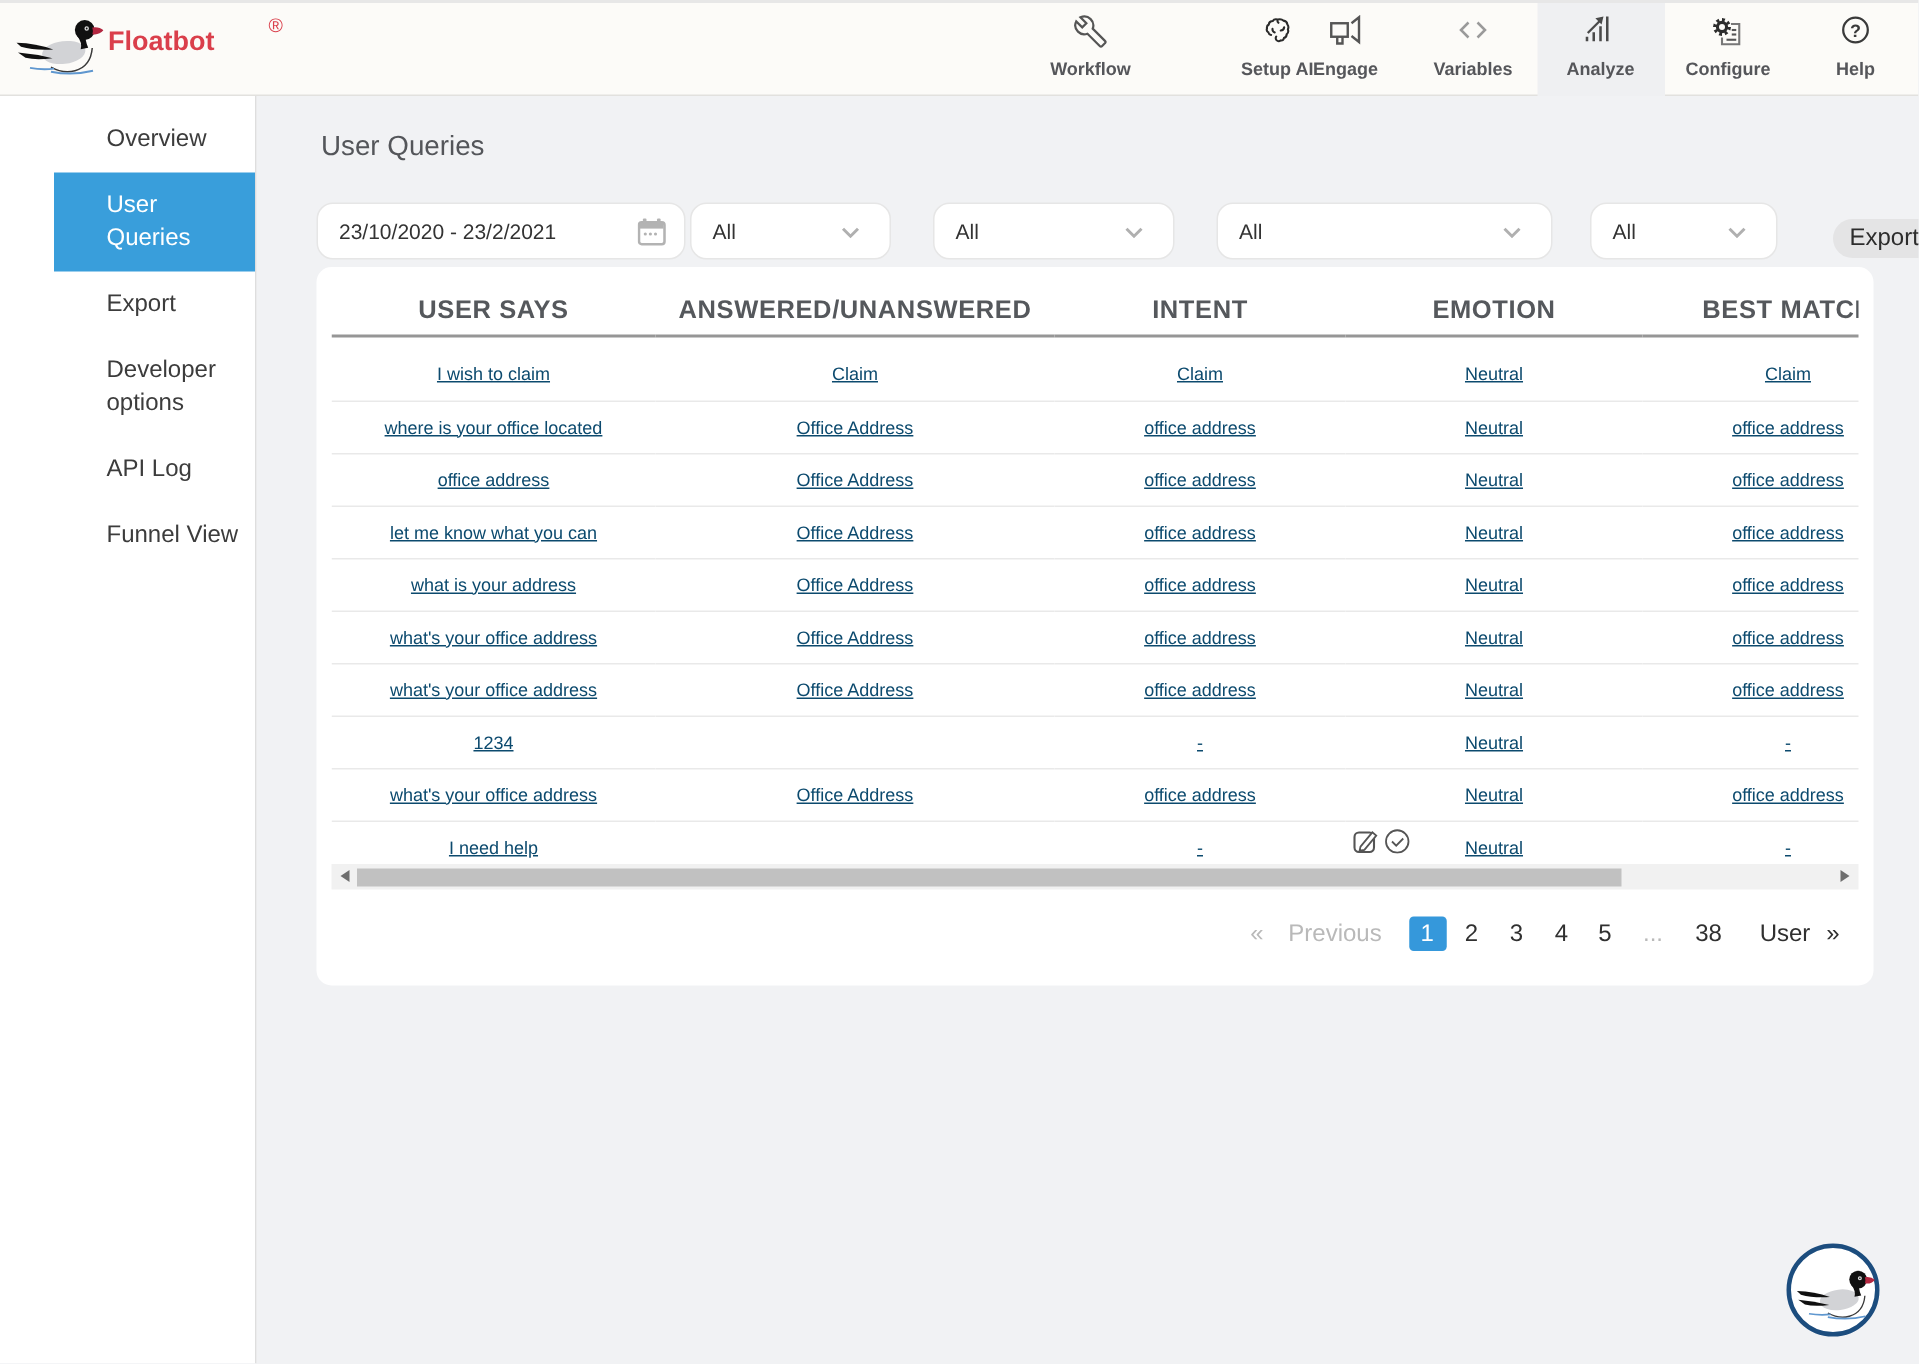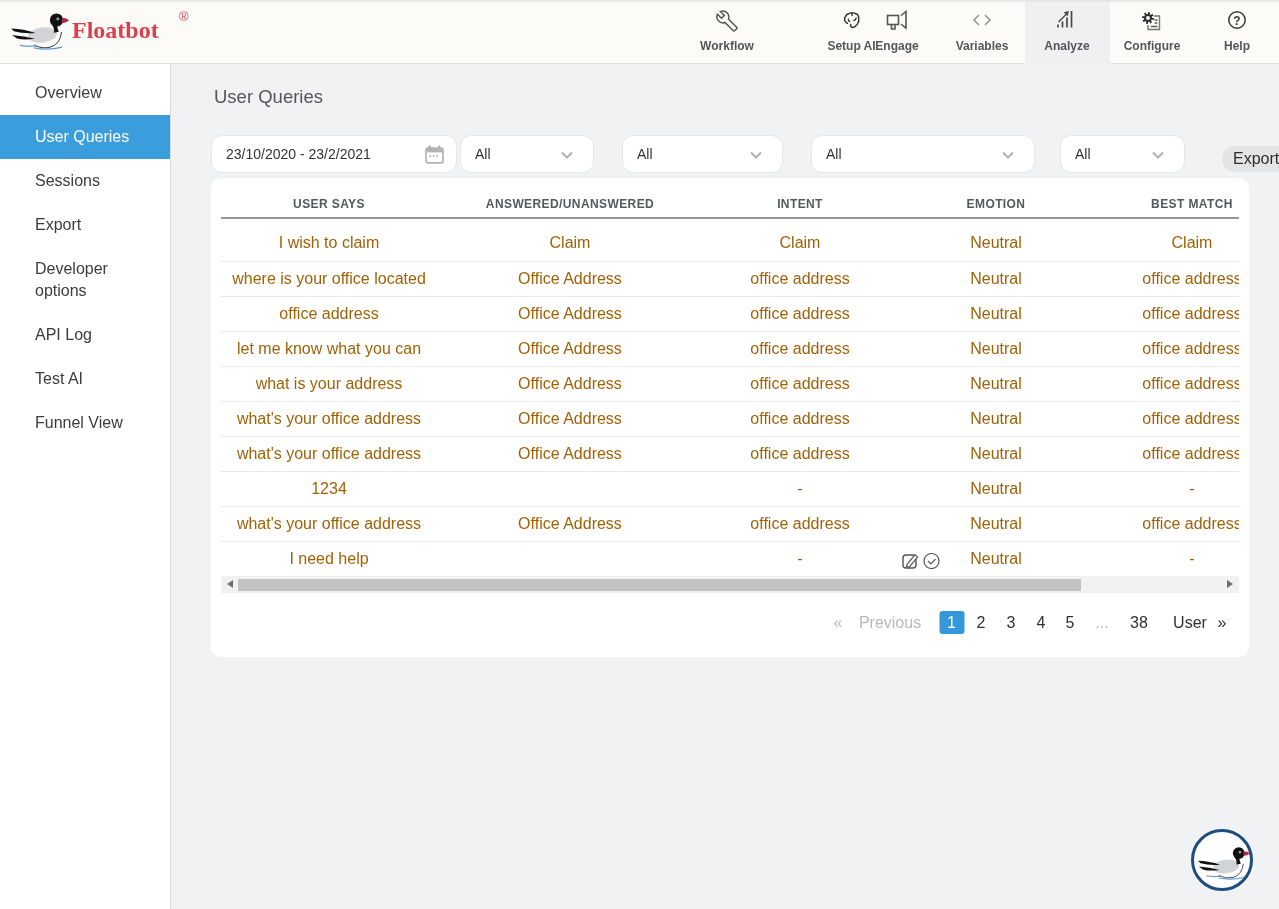--- a/index.html
+++ b/index.html
@@ -12,51 +12,51 @@
   .navtile { position:absolute; top:0; width:85px; height:64px; text-align:center; }
   #topstrip { position:absolute; left:0; top:0; width:1279px; height:2px; background:#e7e7e7; z-index:5; }
   .navtile .ic { position:absolute; left:50%; top:10px; transform:translateX(-50%); }
   .navtile .lb { position:absolute; left:0; right:0; top:39px; font-size:12px; font-weight:700; color:#55565a; }
   #tile-analyze { background:#eff0f2; height:62px; top:2px; }
   #tile-analyze .ic { top:8px; }
   #tile-analyze .lb { top:37px; }
 
   
   #logo-bird { position:absolute; left:10px; top:11px; }
-  #logo-text { position:absolute; left:72px; top:17px; font-size:24px; font-weight:700;
-    color:#da3f4b; letter-spacing:0px;font-family:Liberation Serif, serif; }
+  #logo-text { position:absolute; left:72px; top:17px; font-size:18px; font-weight:700;
+    color:#da3f4b; letter-spacing:0px; }
   #logo-reg { position:absolute; left:179px; top:9px; font-size:13px; color:#da3f4b; }
 
   
   #sidebar { position:absolute; left:0; top:64px; width:171px; height:845px;
-    background:#fff; border-right:1px solid #dedede; }
+    background:#fff; border-right:1px solid #dedede;padding-left:36px; }
   .sitem { padding:11px 10px 11px 35px; font-size:16px; color:#3c3c3c; line-height:22px; }
   .sitem.active { background:#399edb; color:#fff; }
 
   
   #title { position:absolute; left:214px; top:86px; font-size:18.5px; color:#54565a; }
 
   .finput { position:absolute; top:135px; height:38px; background:#fff;
     border:1px solid #e6e6e6; border-radius:11px; font-size:14px; color:#333;
     line-height:36px; padding-left:14px; }
   .chev { position:absolute; top:15px; width:12px; height:8px; }
 
   #export { position:absolute; left:1222px; top:146px; width:90px; height:26px;
     background:#e4e4e5; border-radius:13px; font-size:16px; color:#2d2d2d;
     padding-left:11px; line-height:25px; }
 
   
   #card { position:absolute; left:211px; top:178px; width:1038px; height:479px;
     background:#fff; border-radius:10px; }
   #tviewport { position:absolute; left:10px; top:0; width:1018px; height:399px; overflow:hidden; }
   table { border-collapse:collapse; table-layout:fixed; width:1200px; }
-  th { font-size:12px; font-weight:700; color:#55585c; letter-spacing:0.4px;
+  th { font-size:17px; font-weight:700; color:#55585c; letter-spacing:0.4px;
     padding:19px 0 6px; border-bottom:2px solid #969696; text-align:center; }
   tr.spacer td { height:8px; border:none; }
-  td { height:35px; font-size:16px; color:#a16207; text-align:center; border-bottom:1px solid #e9e9e9; }
+  td { height:35px; font-size:12px; color:#0c4a6e; text-align:center; border-bottom:1px solid #e9e9e9;text-decoration:underline; }
   tr:last-child td { border-bottom:none; }
 
   
   #hscroll { position:absolute; left:10px; top:398px; width:1018px; height:17px; background:#f1f1f1; }
   #hthumb { position:absolute; left:17px; top:3px; width:843px; height:12px; background:#c1c1c1; }
   .sarrow { position:absolute; top:4px; width:0; height:0; border-top:4.5px solid transparent; border-bottom:4.5px solid transparent; }
   #sarrow-l { left:6px; border-right:6px solid #6e6e6e; }
   #sarrow-r { right:6px; border-left:6px solid #6e6e6e; }
 
   
@@ -156,25 +156,23 @@
       <text x="10" y="14.5" font-size="12" font-weight="700" fill="#3a3a3a" text-anchor="middle" font-family="Liberation Sans">?</text>
     </svg>
     <div class="lb">Help</div>
   </div>
 </div>
 
 <div id="sidebar">
   <div style="height:7px"></div>
   <div class="sitem">Overview</div>
   <div class="sitem active">User Queries</div>
-  <div class="sitem">Sessions</div>
   <div class="sitem">Export</div>
   <div class="sitem">Developer options</div>
   <div class="sitem">API Log</div>
-  <div class="sitem">Test AI</div>
   <div class="sitem">Funnel View</div>
 </div>
 
 <div id="title">User Queries</div>
 
 <div class="finput" style="left:211px; width:246px;">23/10/2020 - 23/2/2021
   <svg style="position:absolute; right:12px; top:9px;" width="19" height="19" viewBox="0 0 19 19">
     <rect x="1" y="3.2" width="17" height="14.6" rx="1.8" fill="none" stroke="#b3b3b3" stroke-width="1.7"></rect>
     <rect x="1.6" y="3.6" width="15.8" height="3.8" fill="#b3b3b3"></rect>
     <rect x="3.6" y="0.6" width="2.4" height="3.4" rx="0.7" fill="#b3b3b3"></rect>

